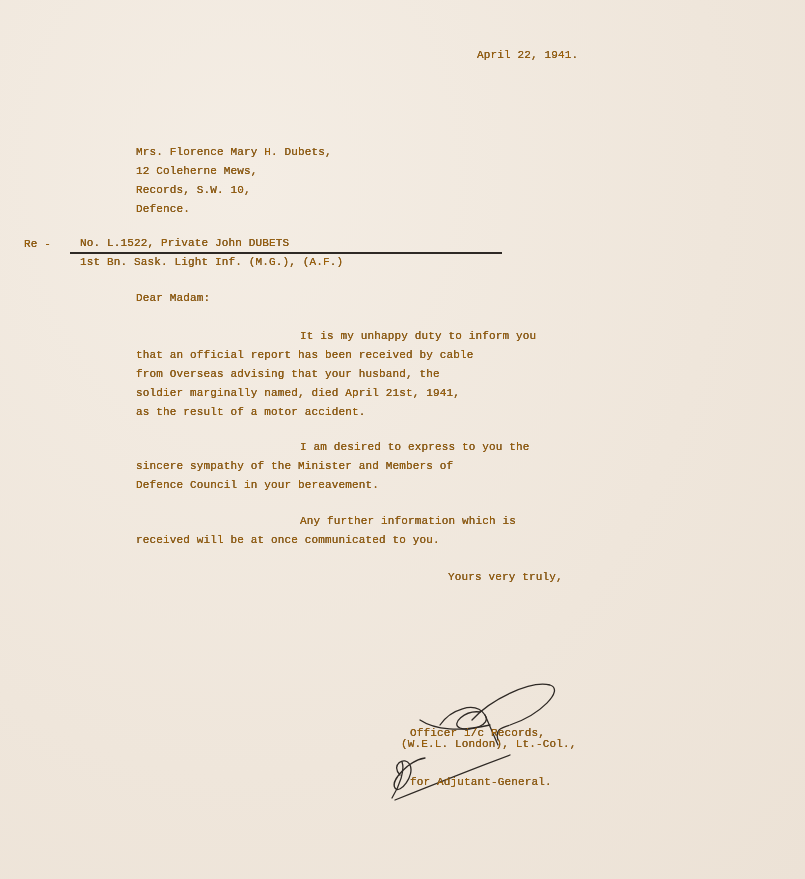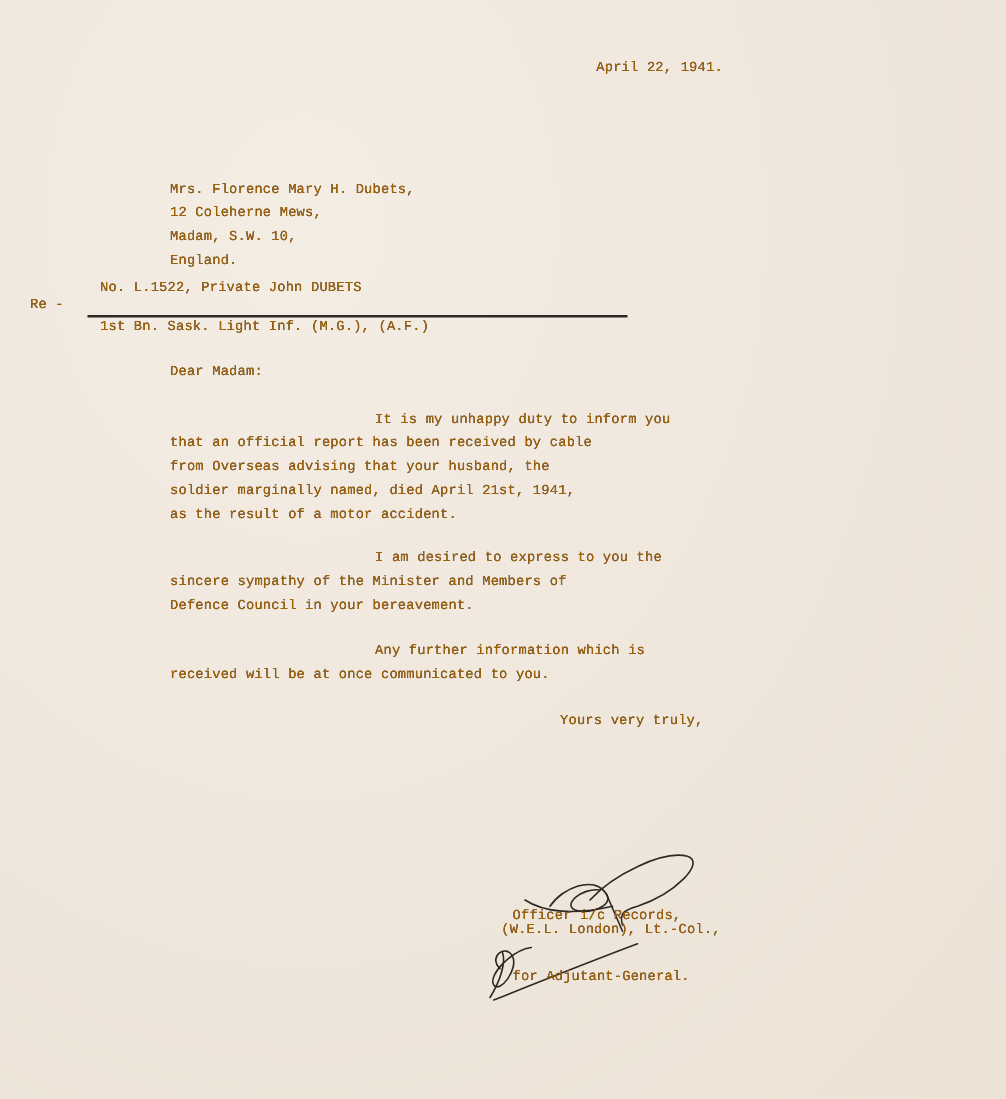--- a/index.html
+++ b/index.html
@@ -20,21 +20,21 @@
       font-weight: normal;
       color: #a16207;
       text-shadow: 0 0 0.4px #3a332d;
     }
     .date { left: 477px; top: 46px; }
     .addr0 { left: 136px; top: 143px; }
     .addr1 { left: 136px; top: 162px; }
     .addr2 { left: 136px; top: 181px; }
     .addr3 { left: 136px; top: 200px; }
     .re-label { left: 24px; top: 235px; }
-    .re1 { left: 80px; top: 222px; }
+    .re1 { left: 80px; top: 234px; }
     .re2 { left: 80px; top: 253px; }
     .underline-bar {
       position: absolute; left: 70px; top: 252px; width: 432px; height: 2px;
       background: #2e2925;
     }
     .salutation { left: 136px; top: 289px; }
     .p1-0 { left: 300px; top: 327px; }
     .p1-1 { left: 136px; top: 346px; }
     .p1-2 { left: 136px; top: 365px; }
     .p1-3 { left: 136px; top: 384px; }
@@ -52,22 +52,22 @@
   </style>
 </head>
 <body>
 
 <div>
   <div class="line date">April 22, 1941.</div>
 
   <div>
     <div class="line addr0">Mrs. Florence Mary H. Dubets,</div>
     <div class="line addr1">12 Coleherne Mews,</div>
-    <div class="line addr2">Madam, S.W. 10,</div>
-    <div class="line addr3">England.</div>
+    <div class="line addr2">Records, S.W. 10,</div>
+    <div class="line addr3">Defence.</div>
   </div>
 
   <div>
     <div class="line re-label">Re -</div>
     <div class="line re1">No. L.1522, Private John DUBETS</div>
     <div class="underline-bar"></div>
     <div class="line re2">1st Bn. Sask. Light Inf. (M.G.), (A.F.)</div>
   </div>
 
   <div class="line salutation">Dear Madam:</div>

